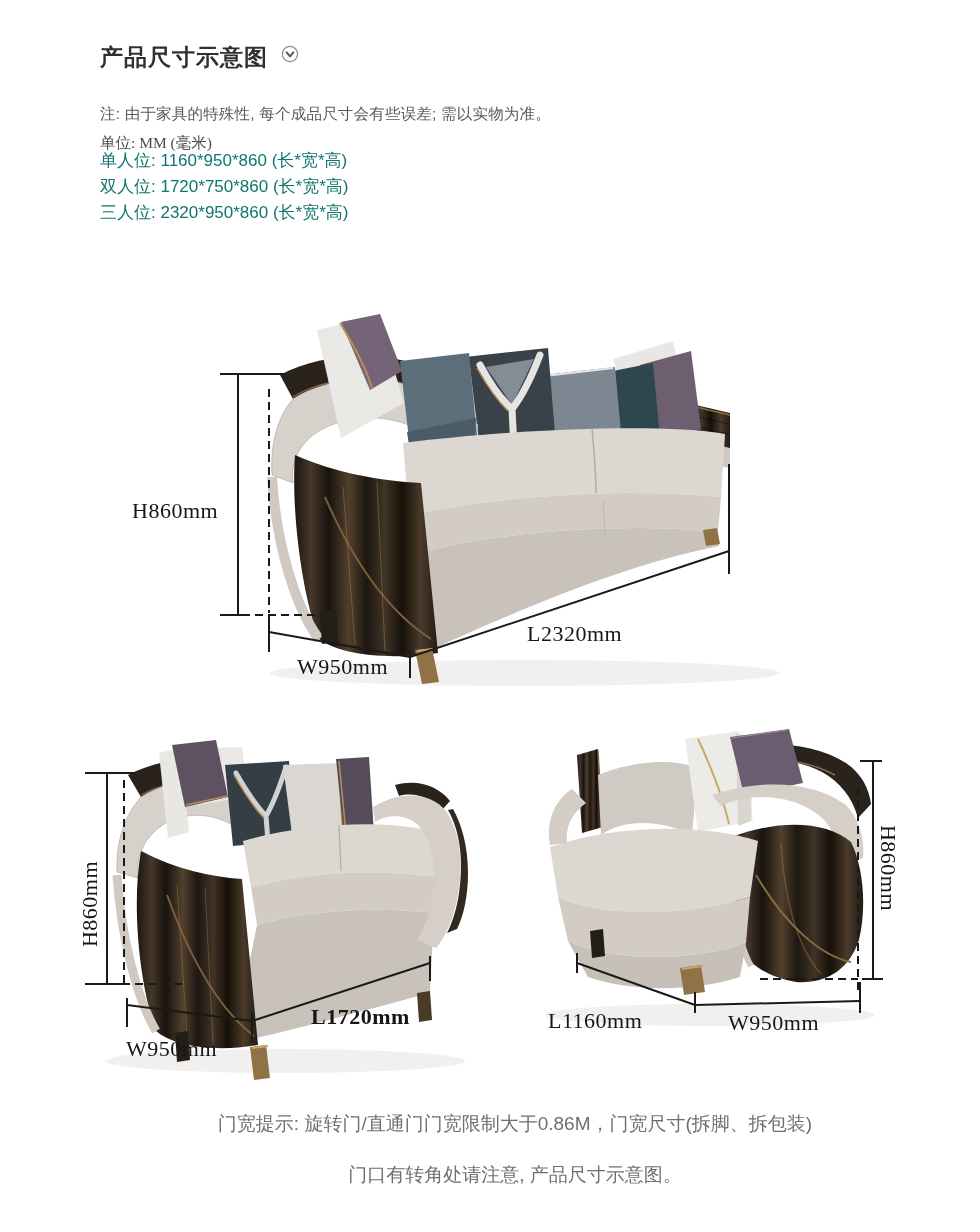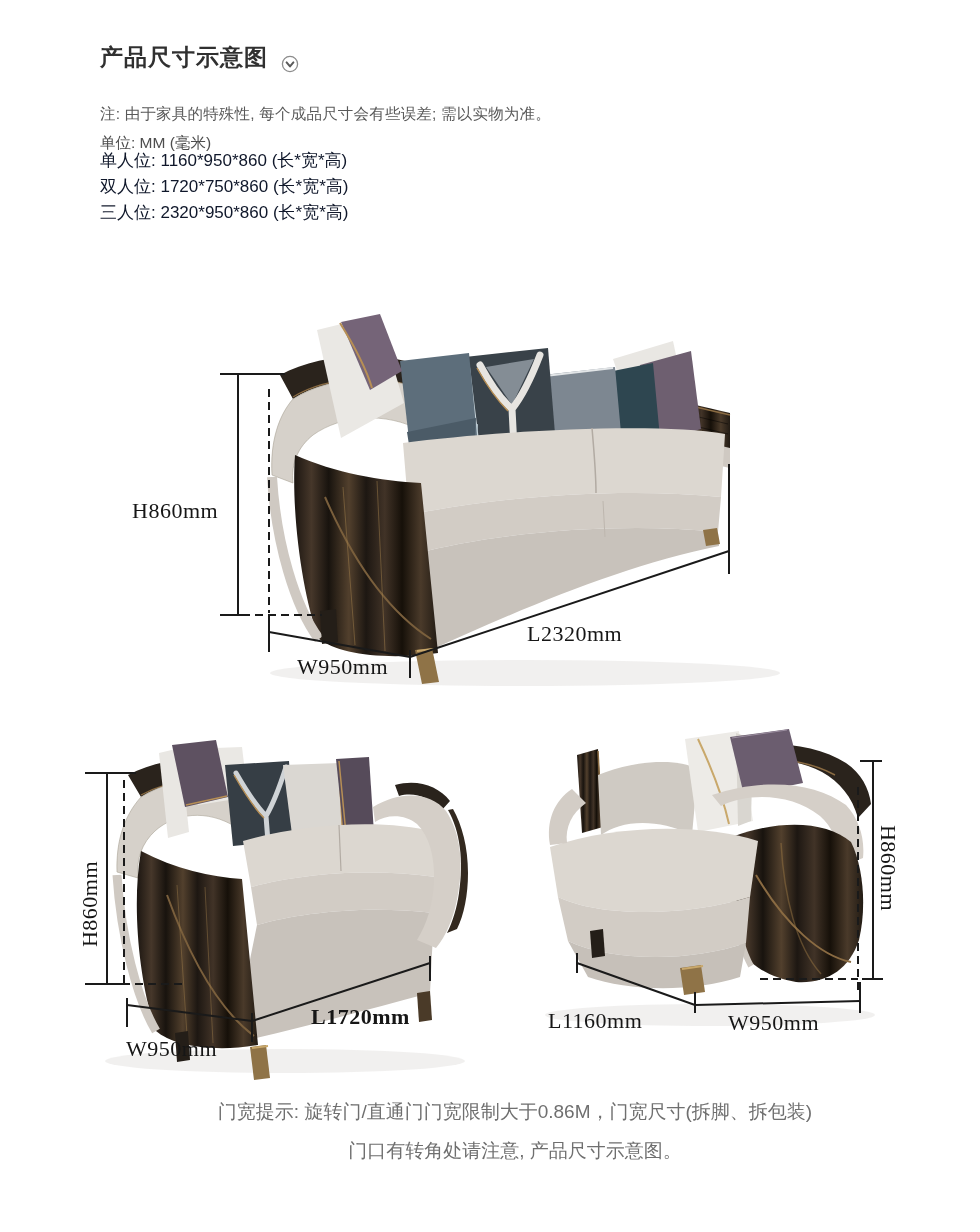--- a/index.html
+++ b/index.html
@@ -1,42 +1,42 @@
 <!DOCTYPE html>
 <html><head>
 <meta charset="utf-8">
 <style>
   html,body{margin:0;padding:0;background:#ffffff;}
   .page{
     position:relative;width:980px;height:1232px;background:#ffffff;
     font-family:"Liberation Sans",sans-serif;overflow:hidden;
   }
-  .title-row{position:absolute;left:100px;top:42px;display:flex;align-items:flex-end;gap:13px;}
+  .title-row{position:absolute;left:100px;top:42px;display:flex;align-items:flex-start;gap:13px;}
   .page-title{font-size:23px;font-weight:700;color:#303030;letter-spacing:1px;}
   .title-icon{display:flex;align-items:center;margin-top:3px;cursor:pointer;}
   .note{position:absolute;left:100px;top:88px;font-size:15.5px;color:#595959;letter-spacing:.2px;text-align:center;}
-  .unit{position:absolute;left:100px;top:117px;font-size:15.5px;color:#4d4d4d;}
-  .sizes{position:absolute;left:100px;top:152px;font-size:17px;color:#0f172a;}
+  .unit{position:absolute;left:100px;top:117px;font-size:15.5px;color:#4d4d4d;font-family:Liberation Serif, serif;}
+  .sizes{position:absolute;left:100px;top:152px;font-size:17px;color:#0f766e;}
   .sizes p{margin:0 0 8px 0;line-height:18px;}
   .fig{position:absolute;}
   .dims-overlay{position:absolute;left:0;top:0;z-index:5;pointer-events:none;}
   .dims-overlay path{stroke:#1a1a1a;stroke-width:2;fill:none;}
   .dims-overlay path.dash{stroke-dasharray:8 5;}
   .dim-label{
     position:absolute;z-index:6;font-family:"Liberation Serif",serif;
     font-size:22px;color:#161616;white-space:nowrap;letter-spacing:.5px;
   }
   .dim-label.rot{width:96px;height:22px;line-height:22px;text-align:center;}
   .rot-ccw{transform:rotate(-90deg);}
   .rot-cw{transform:rotate(90deg);}
   .page-footer{
     position:absolute;left:50px;right:0;top:1090px;text-align:center;
     font-size:19px;color:#6f6f6f;
   }
-  .page-footer p{margin:4px;line-height:35px;text-align:center;}
+  .page-footer p{margin:16px;line-height:35px;text-align:center;}
 </style>
 </head>
 <body>
 
 <div class="page">
 
   <div class="title-row">
     <span class="page-title">产品尺寸示意图</span>
     <span class="title-icon">
       <svg width="18" height="18" viewBox="-9 -9 18 18">

